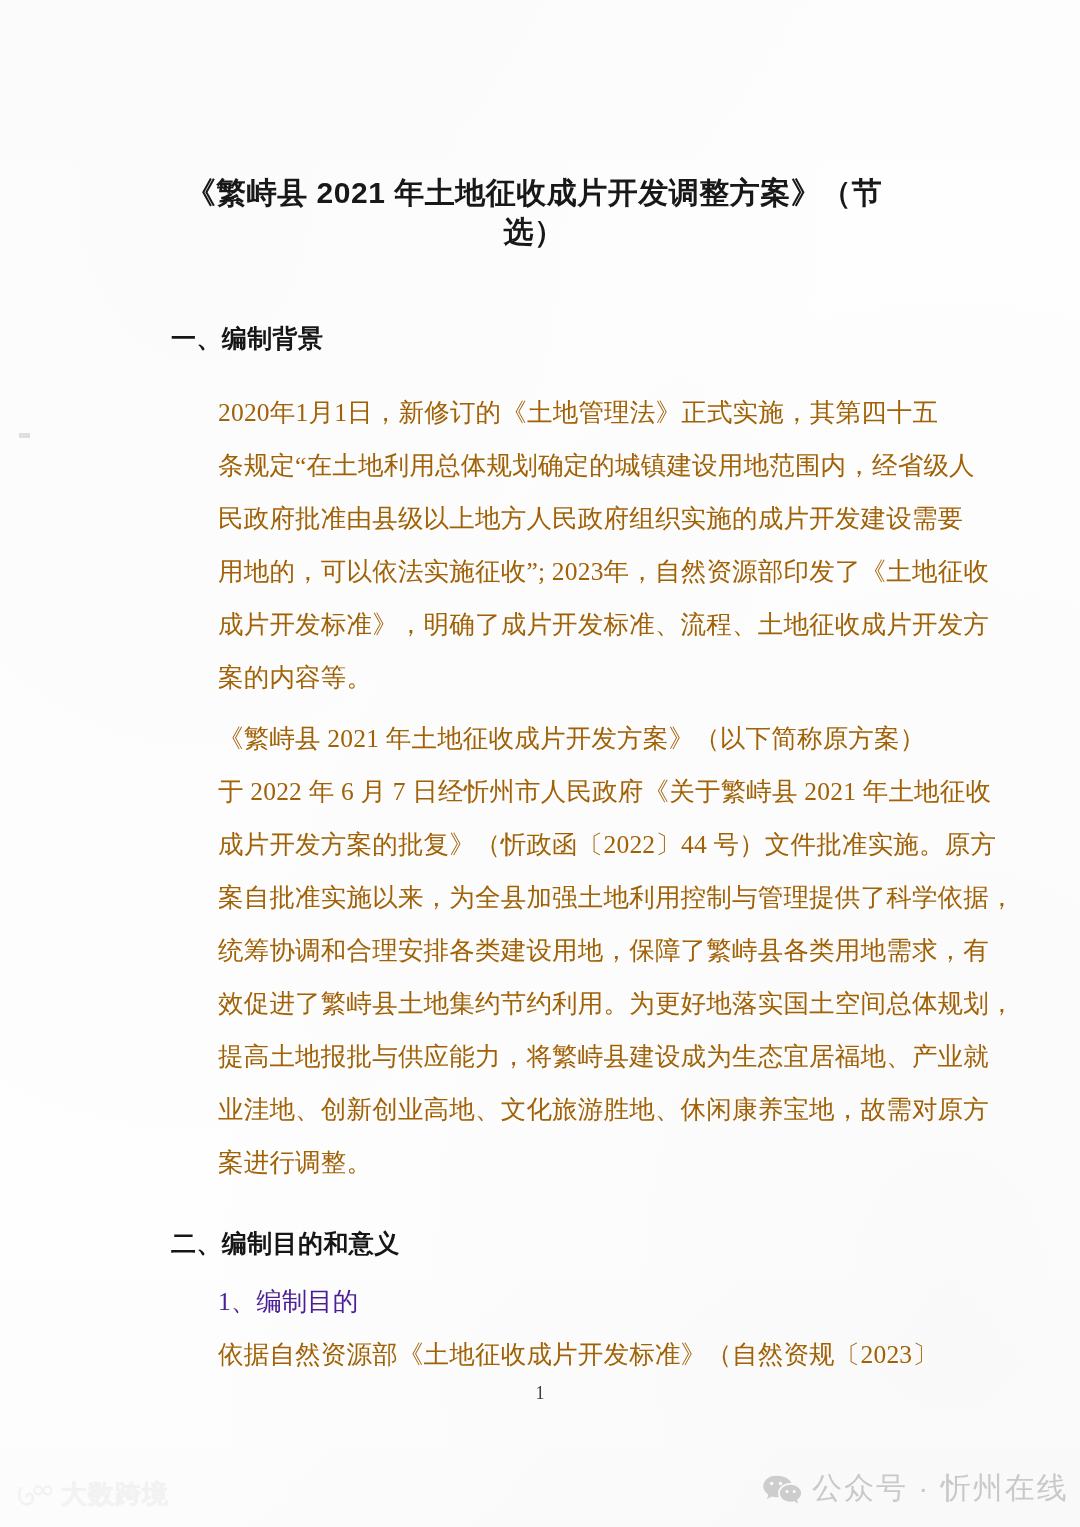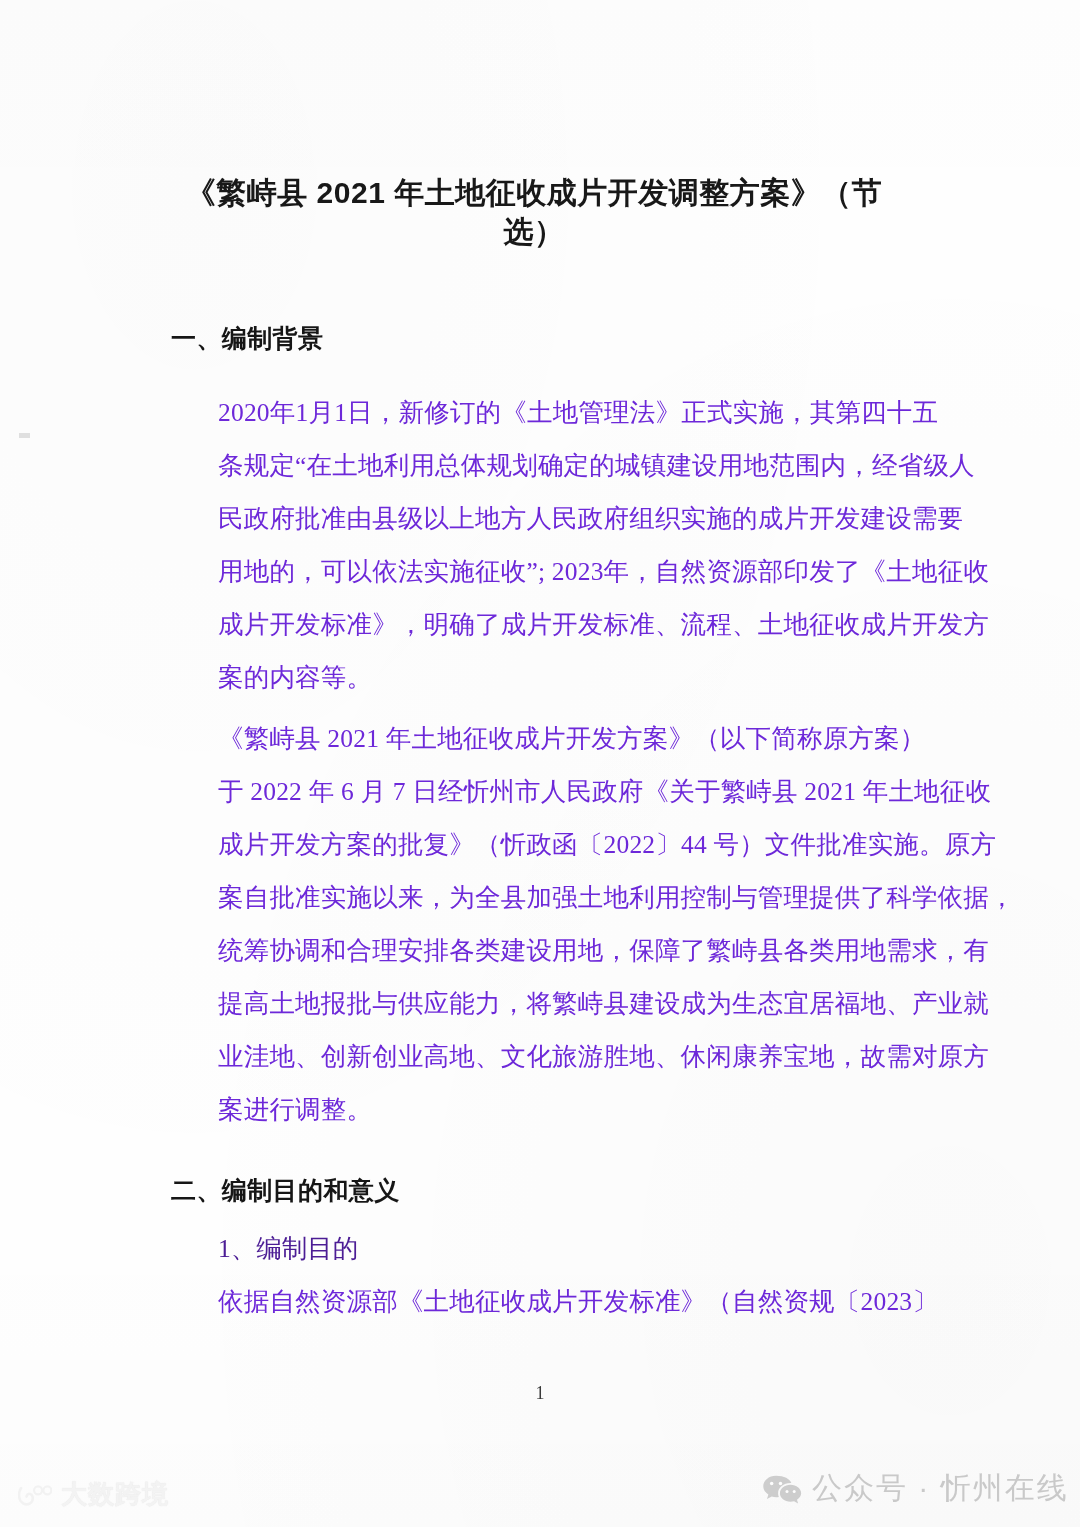--- a/index.html
+++ b/index.html
@@ -66,21 +66,21 @@
   .heading-1 { padding-top: 67px; }
   .heading-2 { padding-top: 34px; }
 
   .para {
     margin: 0;
     font-size: 25.5px;
     line-height: 53px;
     text-align: justify;
     text-justify: inter-character;
     text-indent: 2em;
-    color: #6d28d9;
+    color: #a16207;
     letter-spacing: 0.2px;
   }
   .para-gap-lg { padding-top: 26px; }
   .para-gap-sm { padding-top: 8px; }
   .para-tight { text-align: left; }
 
   .subitem {
     margin: 0;
     font-size: 25.5px;
     line-height: 53px;
@@ -196,20 +196,21 @@
       <span class="line">成片开发标准》，明确了成片开发标准、流程、土地征收成片开发方</span>
       <span class="line line-last">案的内容等。</span>
     </p>
 
     <p class="para para-gap-sm">
       <span class="line line-indent">《繁峙县 2021 年土地征收成片开发方案》（以下简称原方案）</span>
       <span class="line">于 2022 年 6 月 7 日经忻州市人民政府《关于繁峙县 2021 年土地征收</span>
       <span class="line">成片开发方案的批复》（忻政函〔2022〕44 号）文件批准实施。原方</span>
       <span class="line">案自批准实施以来，为全县加强土地利用控制与管理提供了科学依据，</span>
       <span class="line">统筹协调和合理安排各类建设用地，保障了繁峙县各类用地需求，有</span>
+      <span class="line">效促进了繁峙县土地集约节约利用。为更好地落实国土空间总体规划，</span>
       <span class="line">提高土地报批与供应能力，将繁峙县建设成为生态宜居福地、产业就</span>
       <span class="line">业洼地、创新创业高地、文化旅游胜地、休闲康养宝地，故需对原方</span>
       <span class="line line-last">案进行调整。</span>
     </p>
 
     <h2 class="section-heading heading-2">二、编制目的和意义</h2>
 
     <p class="subitem">1、编制目的</p>
 
     <p class="para para-tight">

